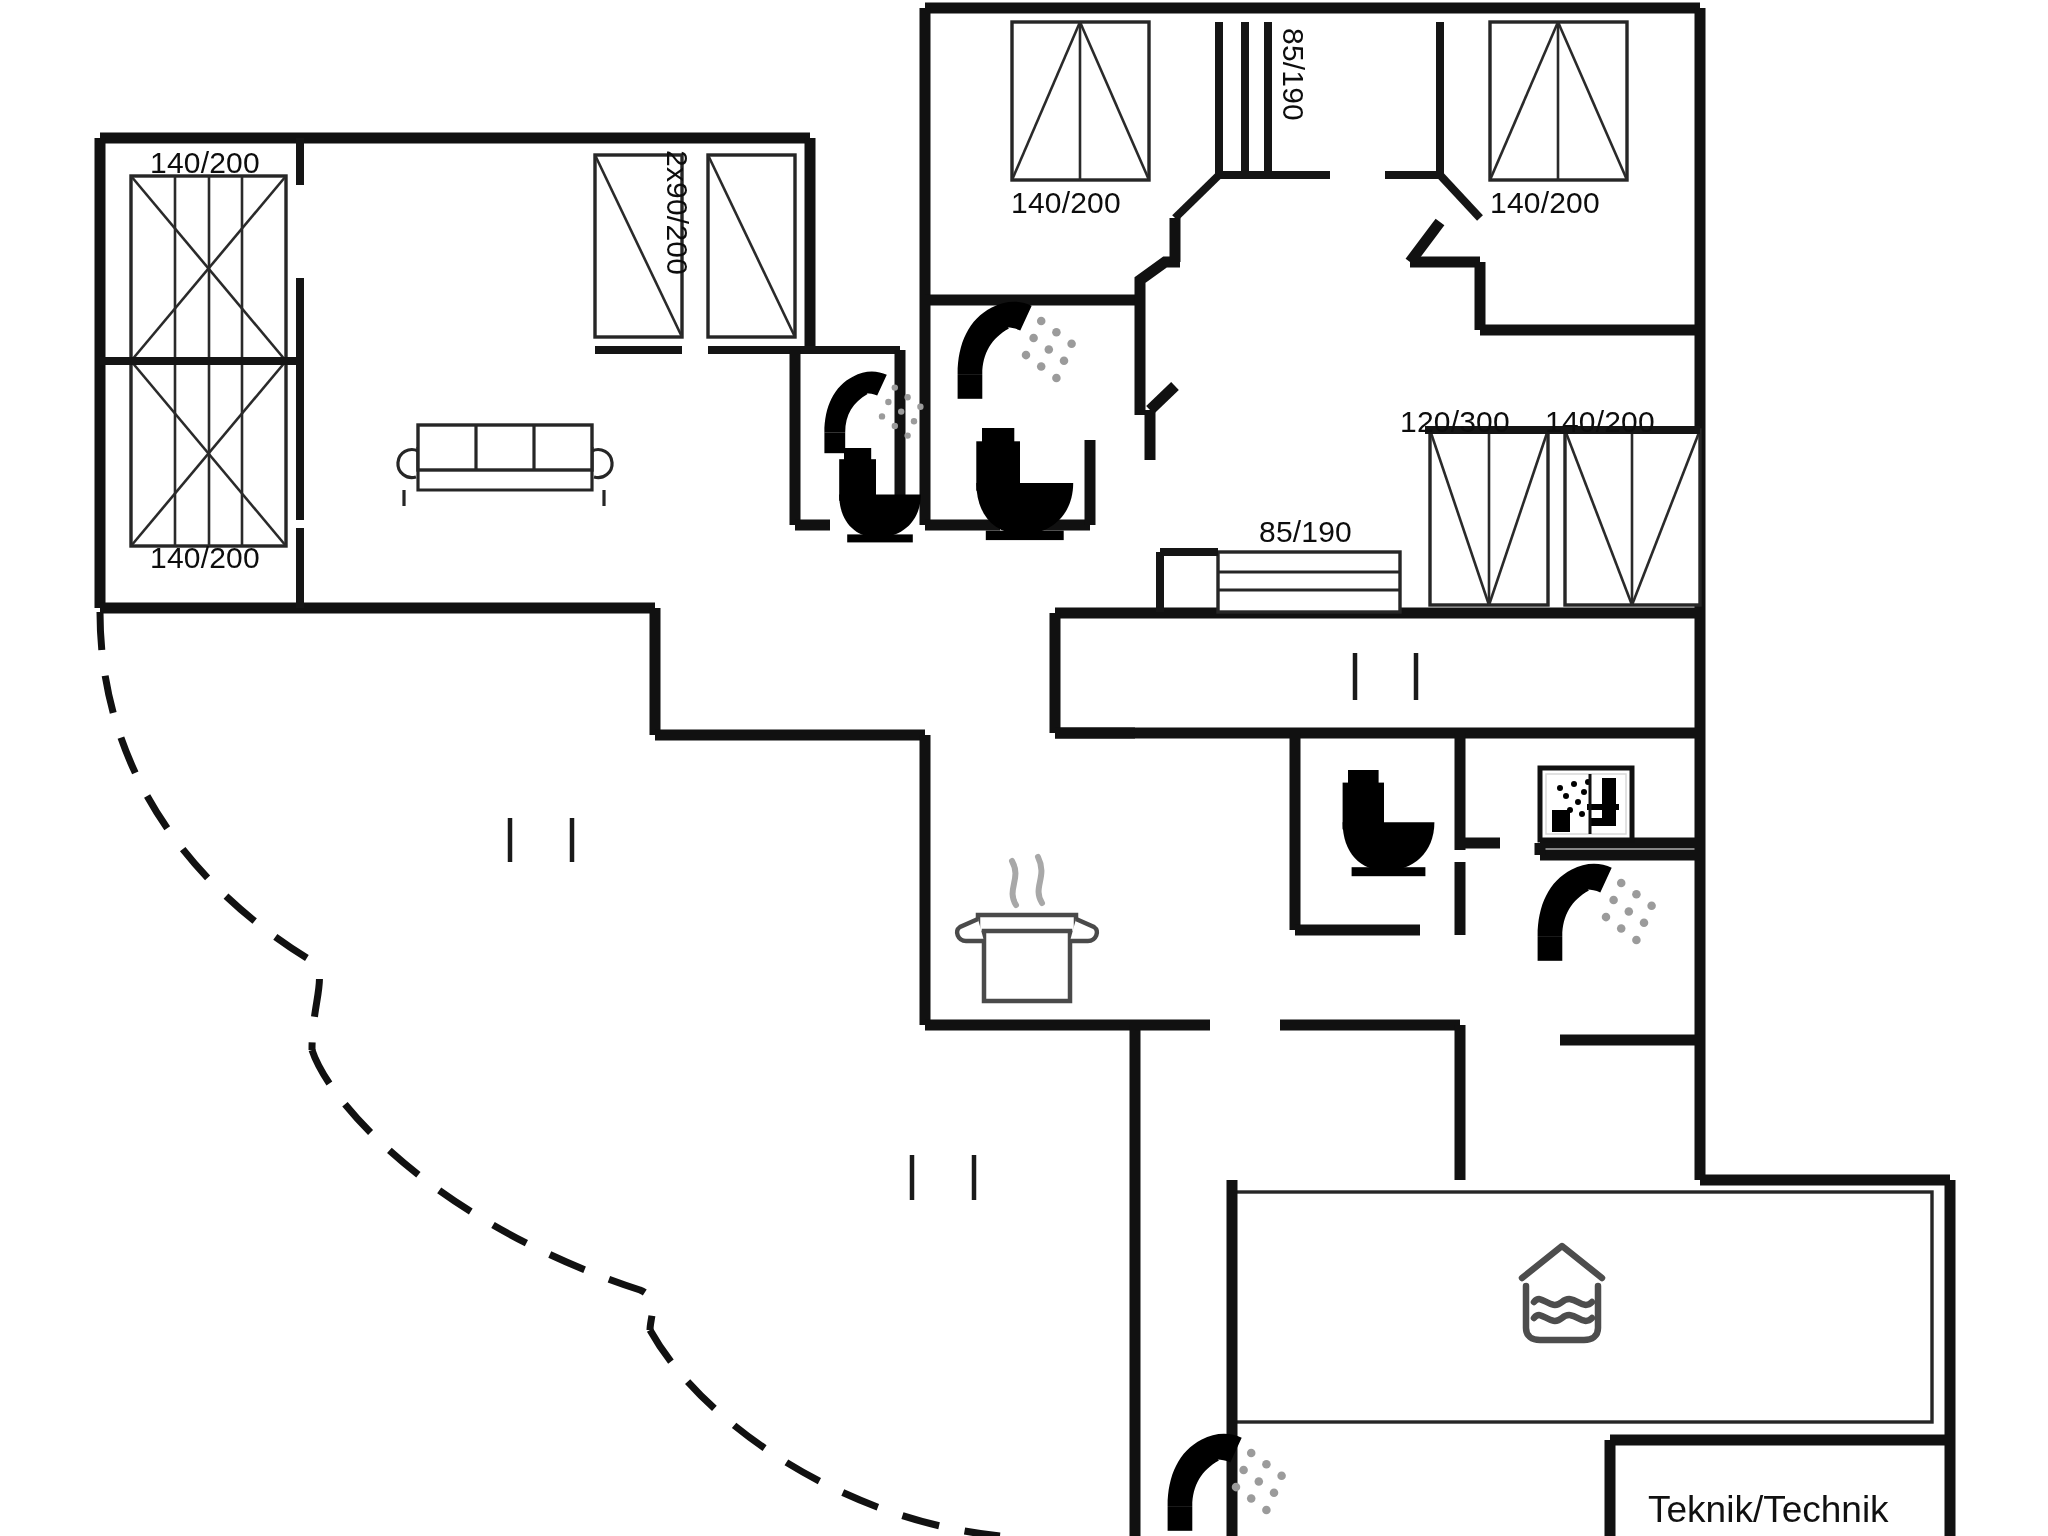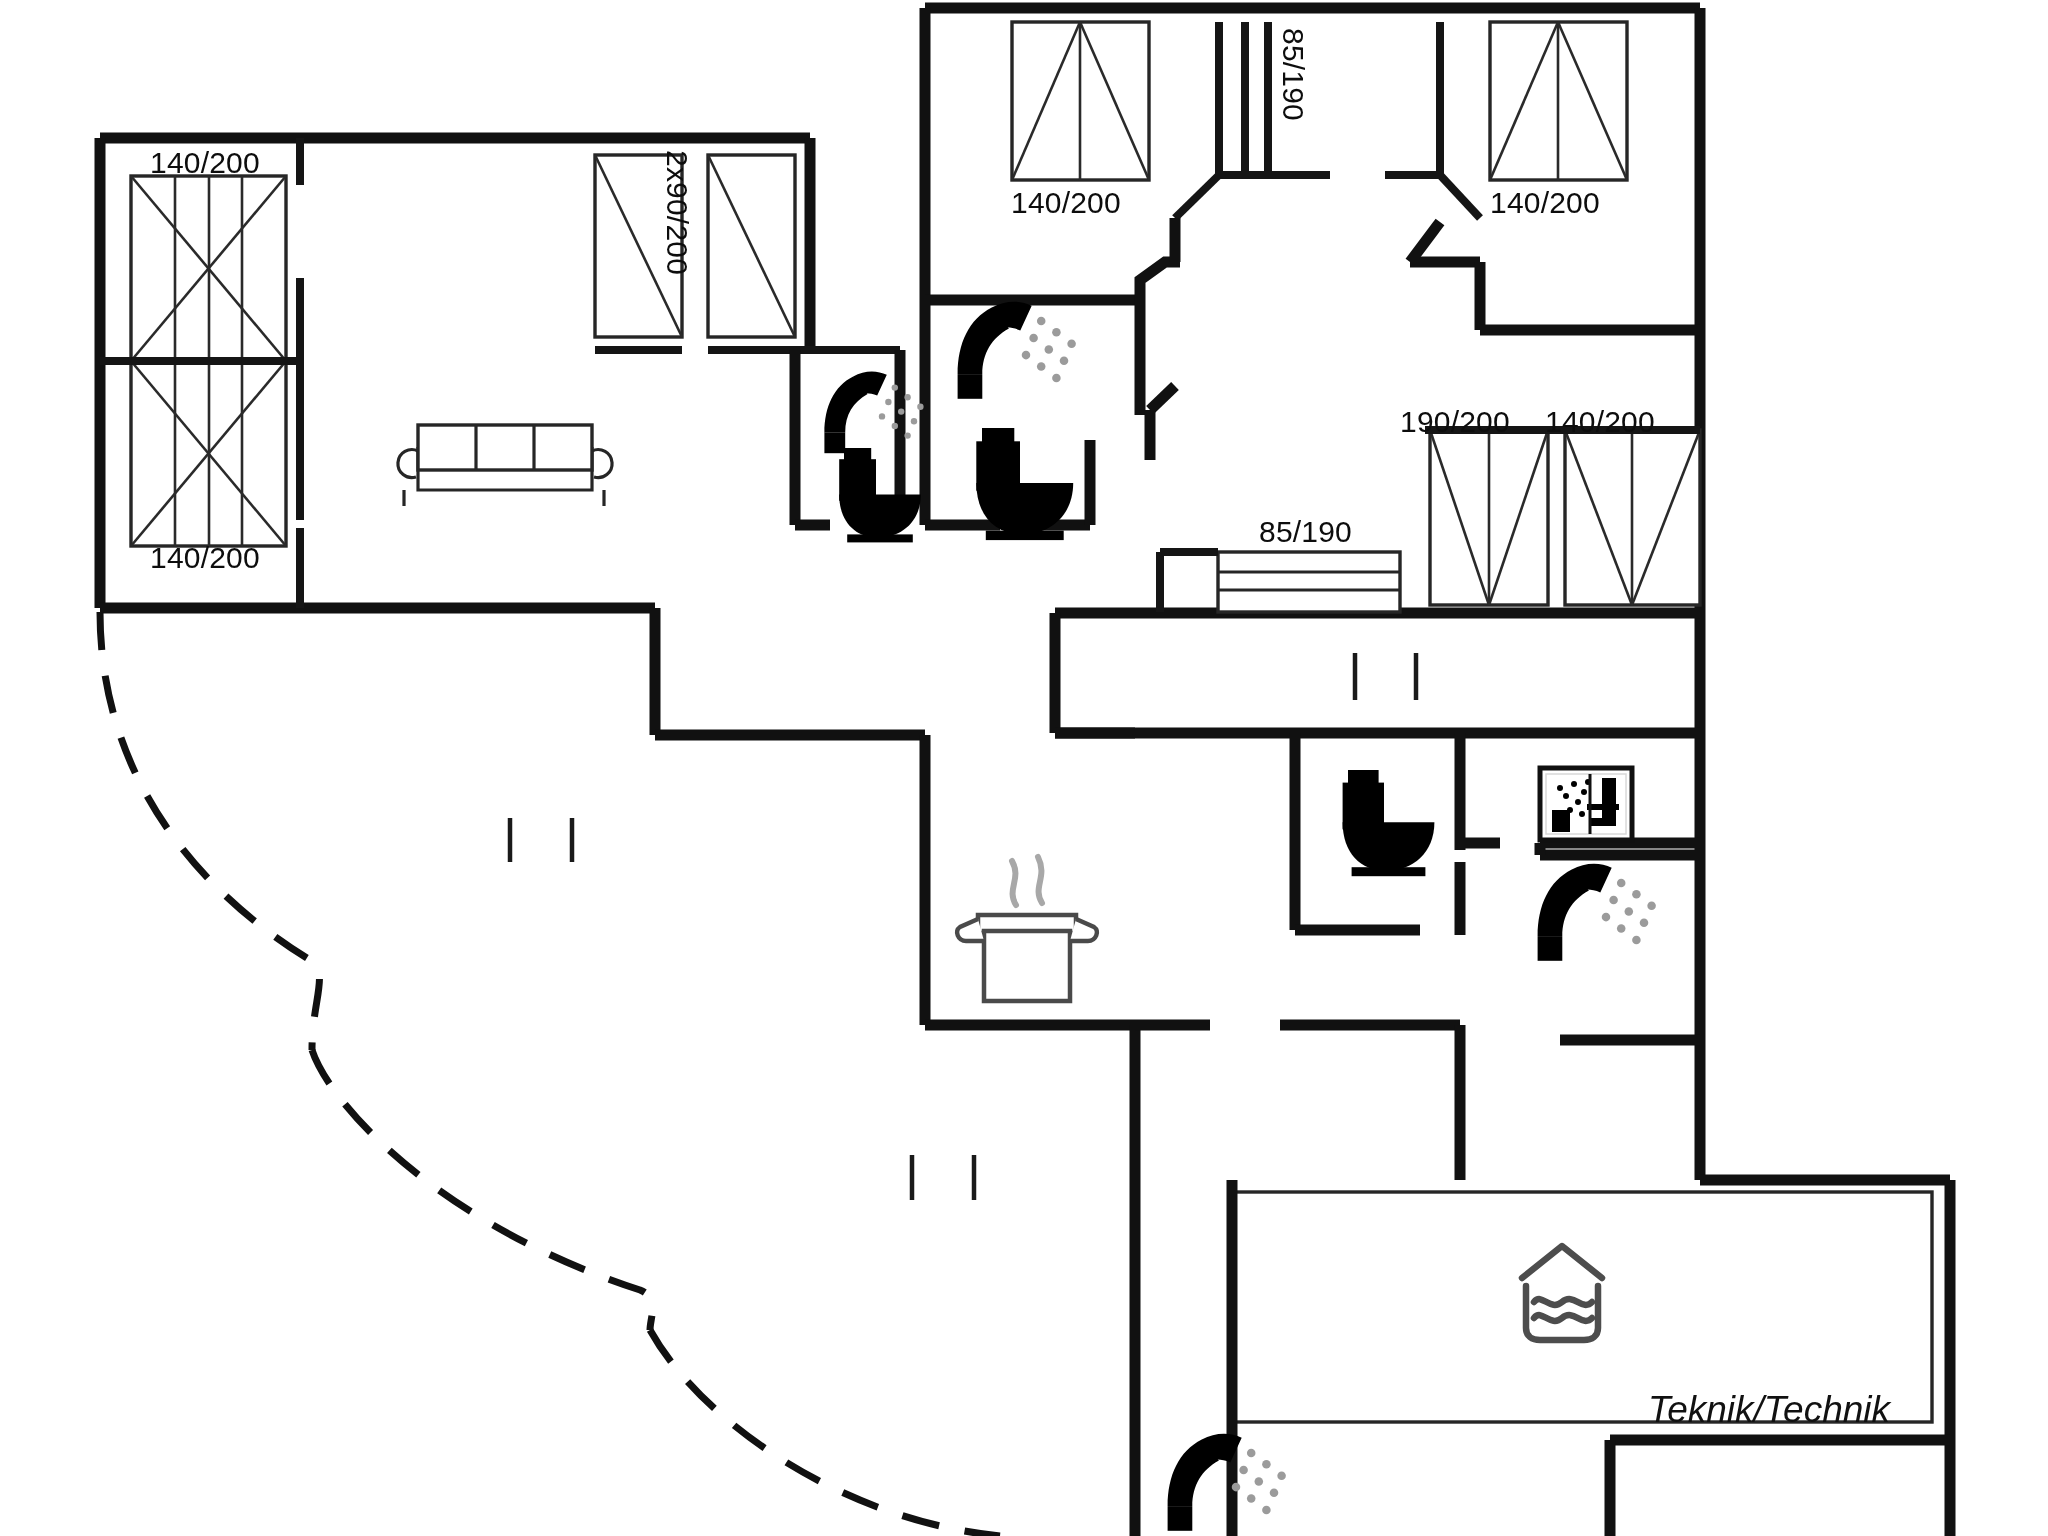--- a/index.html
+++ b/index.html
@@ -448,21 +448,21 @@
   <div class="dim-label" style="left:150px; top:543px;">140/200</div>
 
   <div class="dim-label vert" style="left:692px; top:150px;">2x90/200</div>
 
   <div class="dim-label" style="left:1011px; top:188px;">140/200</div>
 
   <div class="dim-label vert" style="left:1308px; top:28px;">85/190</div>
 
   <div class="dim-label" style="left:1490px; top:188px;">140/200</div>
 
-  <div class="dim-label" style="left:1400px; top:407px;">190/200</div>
+  <div class="dim-label" style="left:1400px; top:407px;">120/300</div>
 
   <div class="dim-label" style="left:1545px; top:407px;">140/200</div>
 
   <div class="dim-label" style="left:1259px; top:517px;">85/190</div>
 
-  <div class="room-label" style="left:1648px; top:1391px;font-style:italic;">Teknik/Technik</div>
+  <div class="room-label" style="left:1648px; top:1491px;">Teknik/Technik</div>
 
 </div>
 
 </body></html>

